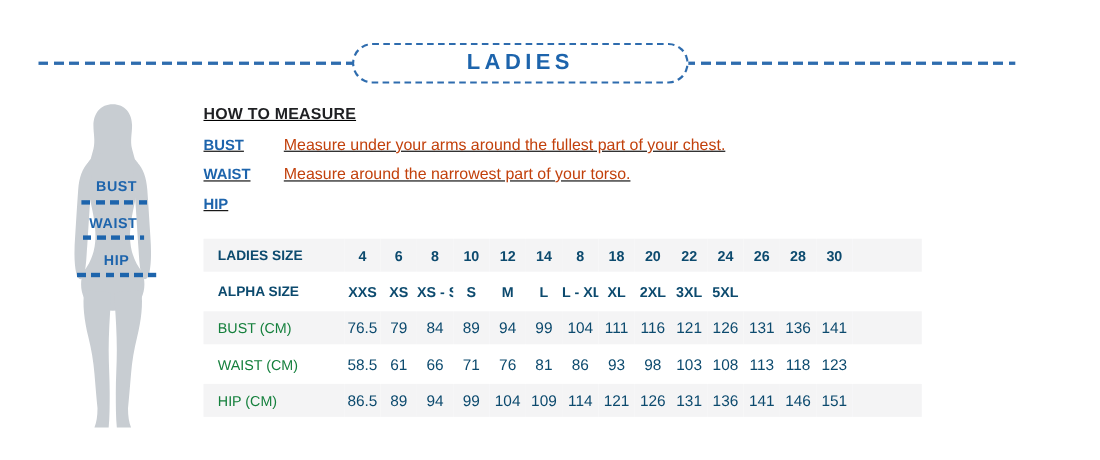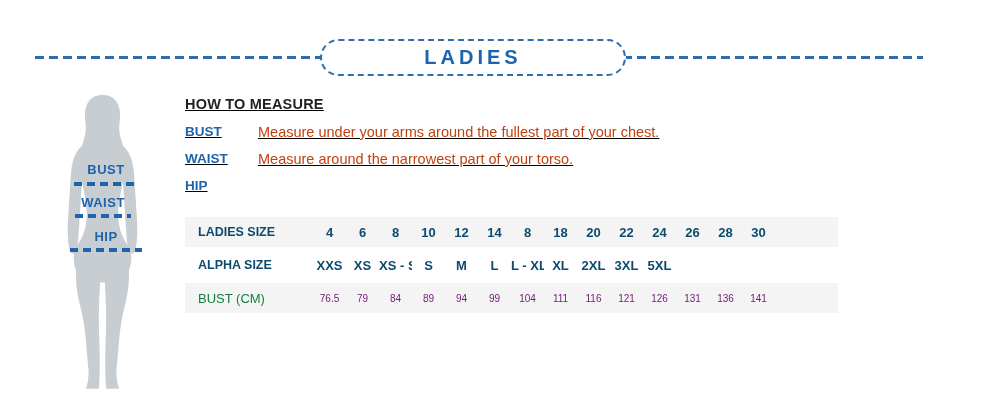--- a/index.html
+++ b/index.html
@@ -50,21 +50,21 @@
   .size-table {
     position:absolute; left:185px; top:214px; width:653px;
     border-collapse:separate; border-spacing:0 3px; table-layout:fixed;
   }
   .size-table td { height:30px; vertical-align:middle; text-align:center; padding:0; overflow:hidden; white-space:nowrap; }
   .size-table td.rowlabel { text-align:left; padding-left:13px; }
   .size-table tr.shaded td { background:#f4f4f5; }
   .size-table tr.hdr td { font-weight:bold; font-size:12.5px; color:#0c4a6e; }
   .size-table tr.hdr td:not(.rowlabel) { font-size:13px; }
   .size-table tr.meas td.rowlabel { font-size:13px; color:#15803d; }
-  .size-table tr.meas td:not(.rowlabel) { font-size:10px; color:#701a75; }
+  .size-table tr.meas td:not(.rowlabel) { font-size:14px; color:#0c4a6e; }
 </style>
 </head>
 <body>
 
 <div class="page">
 
   <div class="divider-line"></div>
   <div class="ladies-pill">
     <span class="pill-text">LADIES</span>
   </div>
@@ -170,16 +170,52 @@
           <td>104</td>
           <td>111</td>
           <td>116</td>
           <td>121</td>
           <td>126</td>
           <td>131</td>
           <td>136</td>
           <td>141</td>
           <td></td>
         </tr>
+        <tr class="plain meas">
+          <td class="rowlabel">WAIST (CM)</td>
+          <td>58.5</td>
+          <td>61</td>
+          <td>66</td>
+          <td>71</td>
+          <td>76</td>
+          <td>81</td>
+          <td>86</td>
+          <td>93</td>
+          <td>98</td>
+          <td>103</td>
+          <td>108</td>
+          <td>113</td>
+          <td>118</td>
+          <td>123</td>
+          <td></td>
+        </tr>
+        <tr class="shaded meas">
+          <td class="rowlabel">HIP (CM)</td>
+          <td>86.5</td>
+          <td>89</td>
+          <td>94</td>
+          <td>99</td>
+          <td>104</td>
+          <td>109</td>
+          <td>114</td>
+          <td>121</td>
+          <td>126</td>
+          <td>131</td>
+          <td>136</td>
+          <td>141</td>
+          <td>146</td>
+          <td>151</td>
+          <td></td>
+        </tr>
       </tbody>
   </table>
 
 </div>
 
 </body></html>

